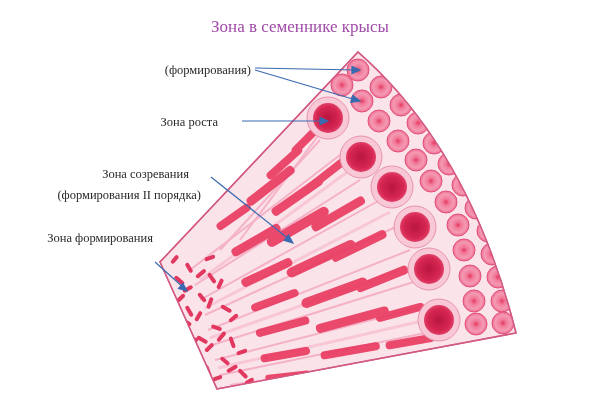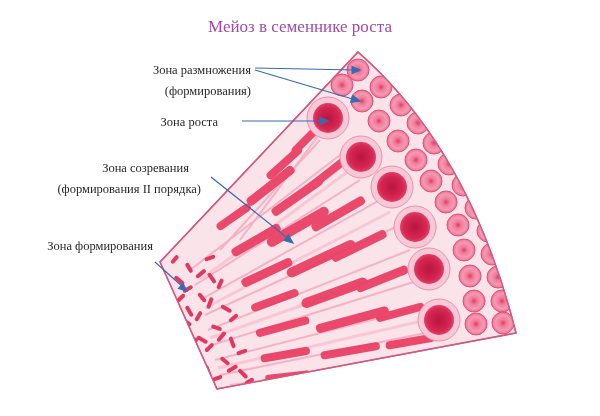--- a/index.html
+++ b/index.html
@@ -6,34 +6,33 @@
   body { width:600px; height:416px; background:#ffffff; position:relative; overflow:hidden;
          font-family:"Liberation Serif","DejaVu Serif",serif; }
   .title { position:absolute; left:0; width:600px; top:17px; text-align:center;
            font-size:17px; color:#a04aa8; }
   .lbl { position:absolute; font-size:12.5px; color:#2a2a2a; white-space:nowrap; text-align:right; }
   svg.diagram { position:absolute; left:0; top:0; }
 </style>
 </head>
 <body>
 
-<div class="title">Мейоз в семеннике роста</div>
+<div class="title">Зона в семеннике крысы</div>
 
 <div class="lbl" style="right:349px; top:60px; line-height:21px;">
-  <div>Зона размножения</div>
   <div>(формирования)</div>
 </div>
 <div class="lbl" style="right:362px; top:112px; line-height:21px;">
   <div style="margin-right:20px;">Зона роста</div>
 </div>
-<div class="lbl" style="right:399px; top:158px; line-height:21px;">
+<div class="lbl" style="right:399px; top:164px; line-height:21px;">
   <div style="margin-right:12px;">Зона созревания</div>
   <div>(формирования II порядка)</div>
 </div>
-<div class="lbl" style="right:447px; top:236px; line-height:21px;">
+<div class="lbl" style="right:447px; top:228px; line-height:21px;">
   <div>Зона формирования</div>
 </div>
 
 <svg class="diagram" width="600" height="416" viewBox="0 0 600 416">
   <defs>
     <clipPath id="sectorClip">
       <path d="M358,52 Q470,150 516,333 L217,389 L160,262 Z"></path>
     </clipPath>
     <radialGradient id="spermGonia" cx="50%" cy="50%" r="50%">
       <stop offset="0%" stop-color="#e8385f"></stop>

